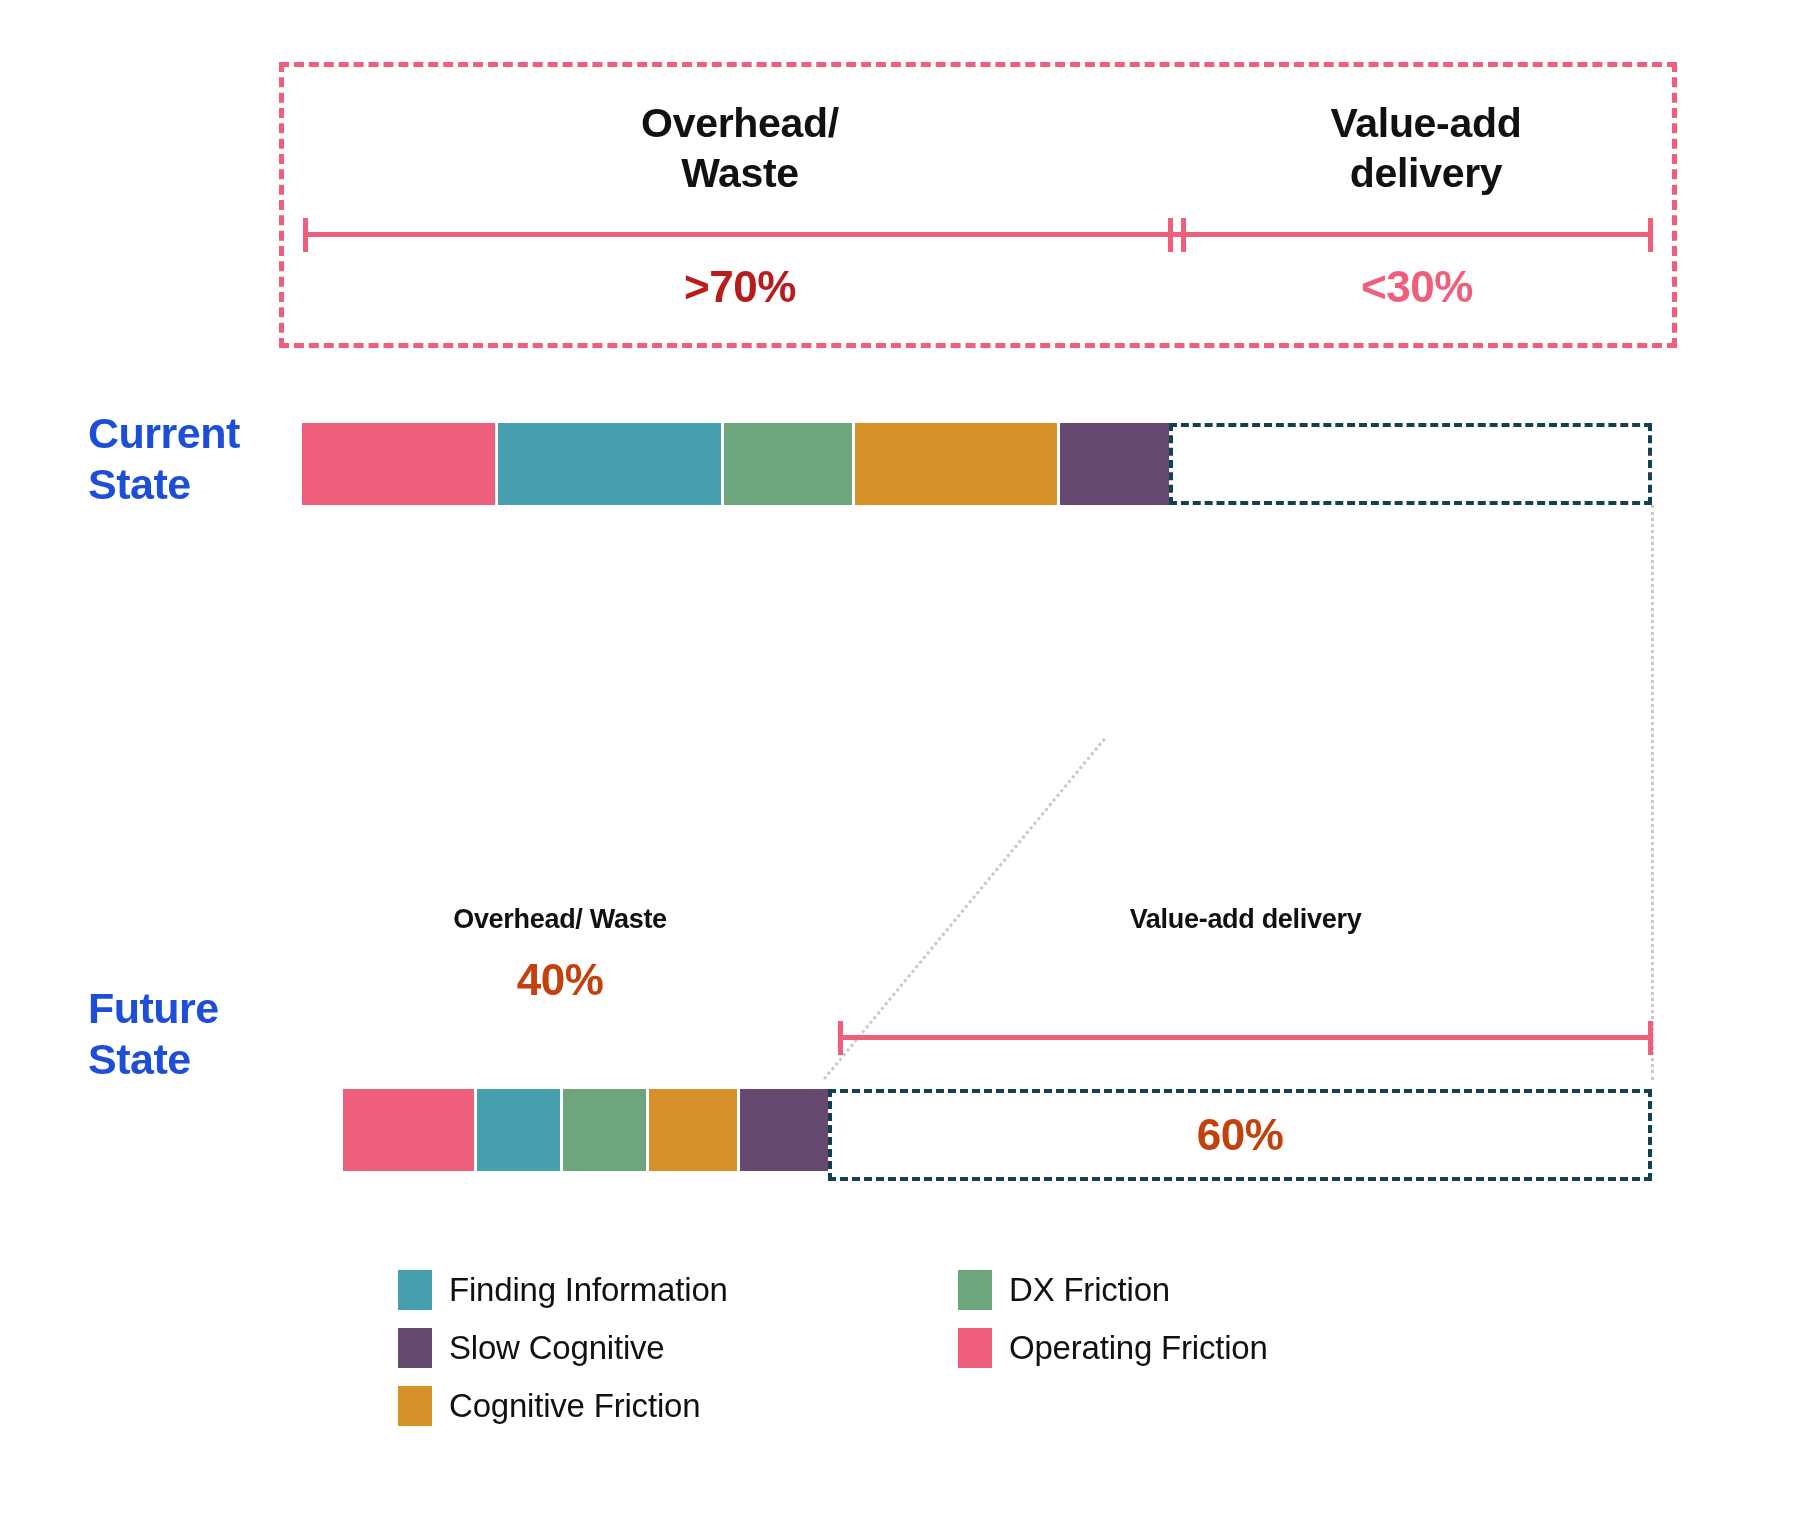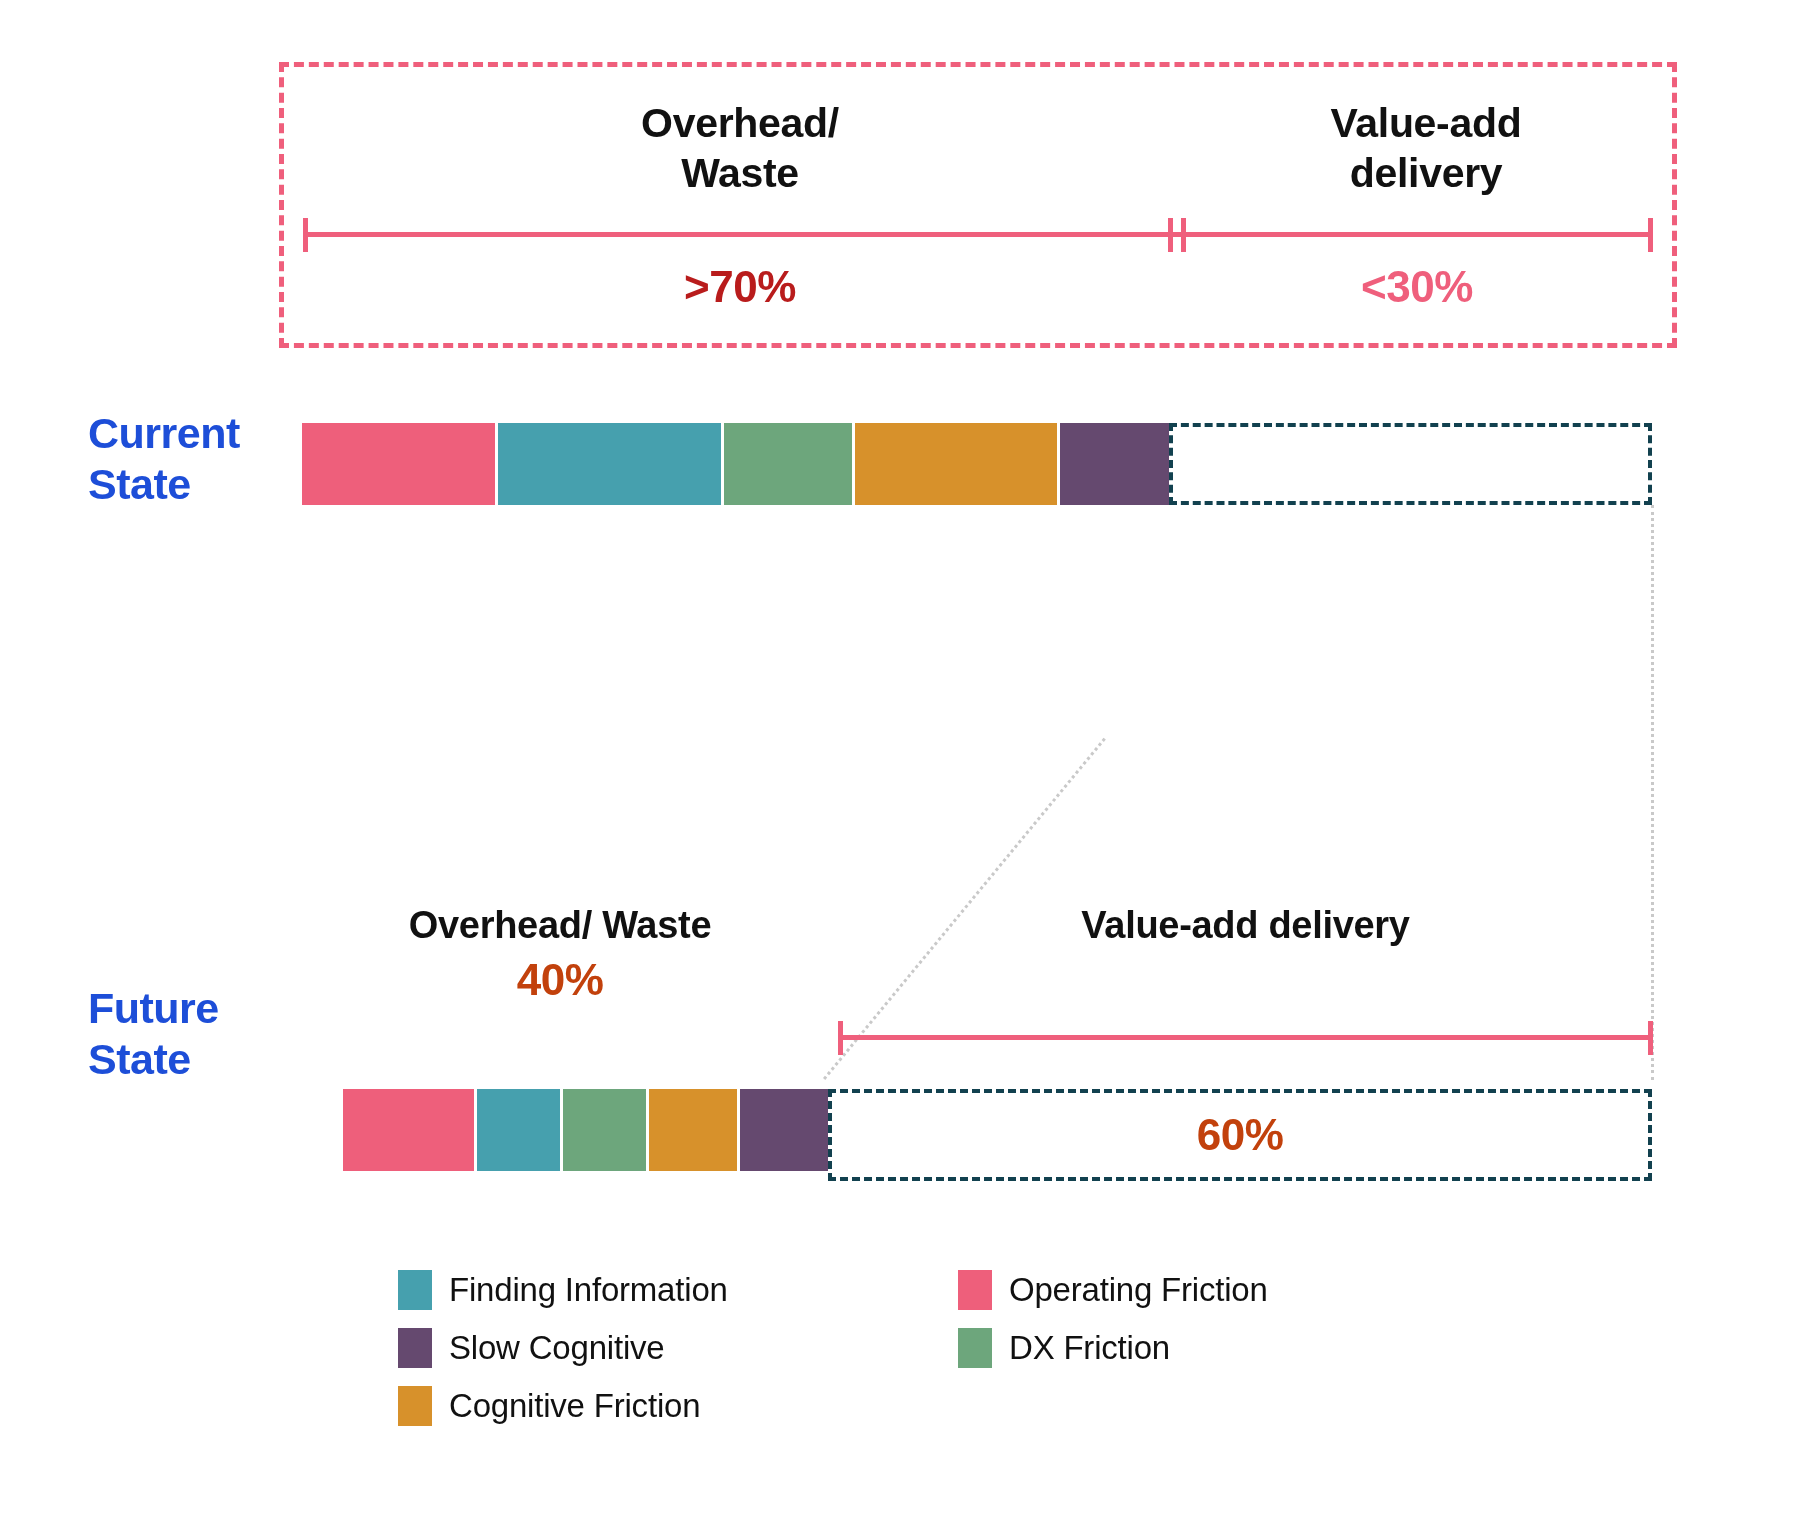--- a/index.html
+++ b/index.html
@@ -111,21 +111,21 @@
   .connector-v {
     position: absolute;
     border-left: 3px dotted #c9c9c9;
   }
 
   
   .future-head {
     position: absolute;
     text-align: center;
     font-weight: bold;
-    font-size: 38px;
+    font-size: 27px;
     color: #111111;
     letter-spacing: -0.3px;
   }
   .future-sub {
     position: absolute;
     text-align: center;
     font-weight: bold;
     font-size: 44px;
     color: #c2410c;
     letter-spacing: -0.5px;
@@ -240,24 +240,24 @@
 
       <div class="legend-item">
         <span class="legend-swatch" style="background:#d7912b;"></span>
         <span class="legend-text">Cognitive Friction</span>
       </div>
     </div>
 
     <div class="legend-col" style="left:958px; top:1262px;">
 
       <div class="legend-item">
+        <span class="legend-swatch" style="background:#6da67c;"></span>
+        <span class="legend-text">DX Friction</span>
+      </div>
+
+      <div class="legend-item">
         <span class="legend-swatch" style="background:#ee5f7b;"></span>
         <span class="legend-text">Operating Friction</span>
       </div>
-
-      <div class="legend-item">
-        <span class="legend-swatch" style="background:#6da67c;"></span>
-        <span class="legend-text">DX Friction</span>
-      </div>
     </div>
   </div>
 
 </div>
 
 </body></html>

